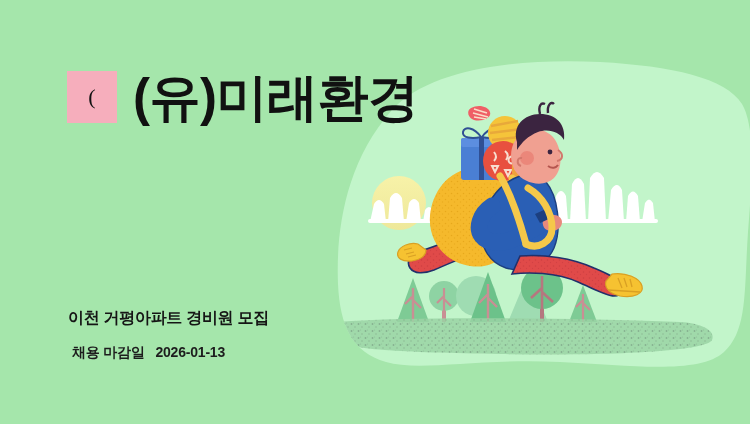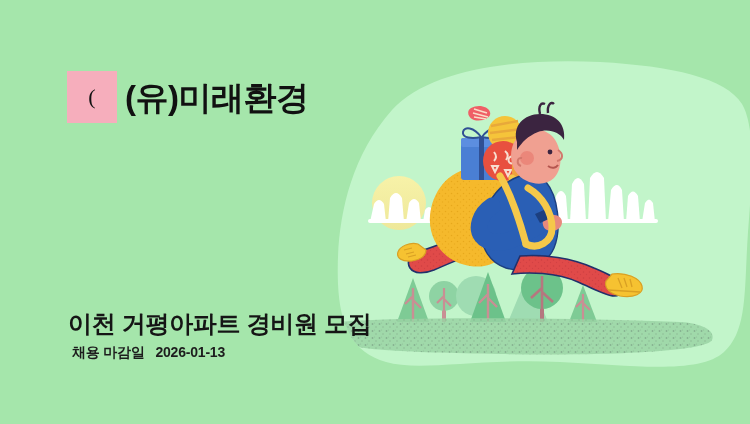--- a/index.html
+++ b/index.html
@@ -35,33 +35,33 @@
     background: #f6aebc;
     display: flex;
     align-items: center;
     justify-content: center;
     font-size: 22px;
     color: #111111;
     line-height: 1;
     font-family: "Liberation Serif", "DejaVu Serif", serif;
   }
   .brand-name {
-    margin-left: 8px;
-    font-size: 33px;
+    margin-left: 16px;
+    font-size: 51px;
     font-weight: bold;
     color: #111111;
     letter-spacing: -0.5px;
     line-height: 1;
     white-space: nowrap;
   }
   .headline {
     position: absolute;
     left: 68px;
     top: 308px;
-    font-size: 24px;
+    font-size: 16px;
     font-weight: bold;
     color: #151515;
     letter-spacing: -0.3px;
     white-space: nowrap;
   }
   .subline {
     position: absolute;
     left: 72px;
     top: 344px;
     font-size: 14px;

